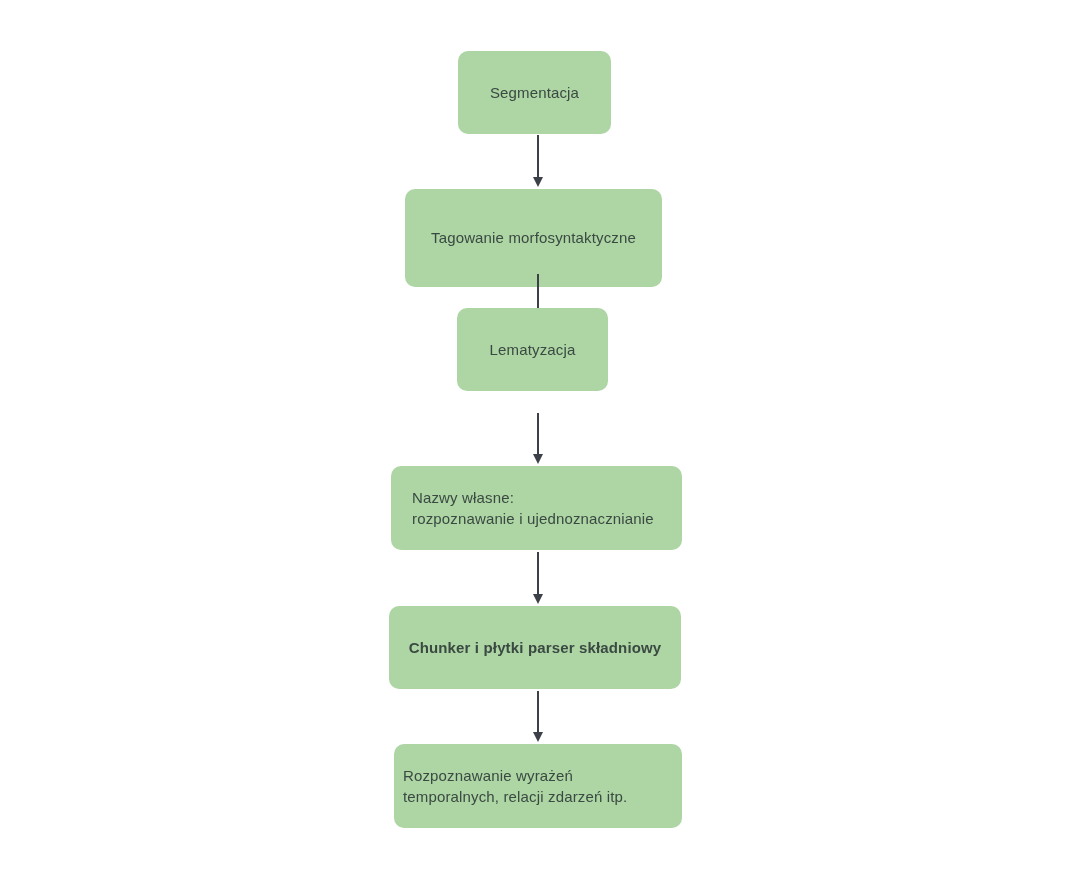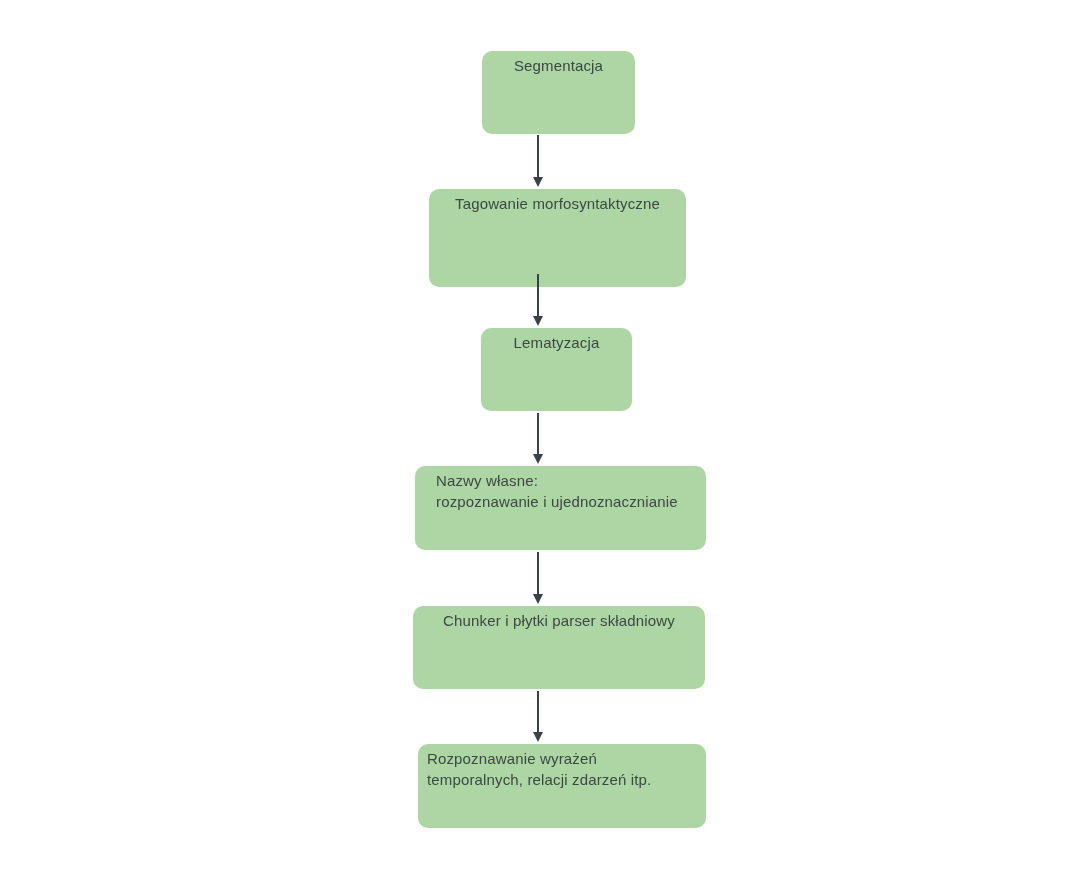--- a/index.html
+++ b/index.html
@@ -19,27 +19,27 @@
     width: 1080px;
     height: 882px;
   }
 
   .node {
     position: absolute;
     box-sizing: border-box;
     background: #aed5a4;
     border-radius: 10px;
     display: flex;
+    align-items: center;
     justify-content: center;
     color: #3a4a42;
     font-size: 15px;
     line-height: 1.42;
     letter-spacing: 0.15px;
     padding: 4px 14px;
-    margin-left: 24px;
   }
 
   .node .node-text {
     display: block;
     white-space: pre-line;
     text-align: center;
   }
 
   .node.align-left {
     justify-content: flex-start;
@@ -89,40 +89,40 @@
 
   <div class="node" style="left:405px; top:189px; width:257px; height:98px;">
     <span class="node-text">Tagowanie morfosyntaktyczne</span>
   </div>
 
   <div class="connector" style="left:532px; top:274px; width:12px; height:52px;">
     <span class="stem" style="left:5px;"></span>
     <span class="head"></span>
   </div>
 
-  <div class="node" style="left:457px; top:328px; width:151px; height:83px;">
+  <div class="node" style="left:457px; top:308px; width:151px; height:83px;">
     <span class="node-text">Lematyzacja</span>
   </div>
 
   <div class="connector" style="left:532px; top:413px; width:12px; height:51px;">
     <span class="stem" style="left:5px;"></span>
     <span class="head"></span>
   </div>
 
   <div class="node align-left" style="left:391px; top:466px; width:291px; height:84px; padding-left:21px;">
     <span class="node-text">Nazwy własne:
 rozpoznawanie i ujednoznacznianie</span>
   </div>
 
   <div class="connector" style="left:532px; top:552px; width:12px; height:52px;">
     <span class="stem" style="left:5px;"></span>
     <span class="head"></span>
   </div>
 
-  <div class="node" style="left:389px; top:606px; width:292px; height:83px;">
+  <div class="node" style="left:389px; top:606px; width:292px; height:83px;font-weight:bold;">
     <span class="node-text">Chunker i płytki parser składniowy</span>
   </div>
 
   <div class="connector" style="left:532px; top:691px; width:12px; height:51px;">
     <span class="stem" style="left:5px;"></span>
     <span class="head"></span>
   </div>
 
   <div class="node align-left" style="left:394px; top:744px; width:288px; height:84px; padding-left:9px;">
     <span class="node-text">Rozpoznawanie wyrażeń

